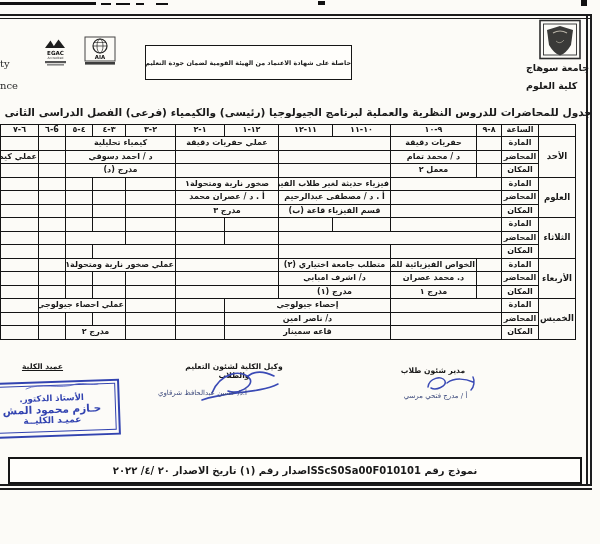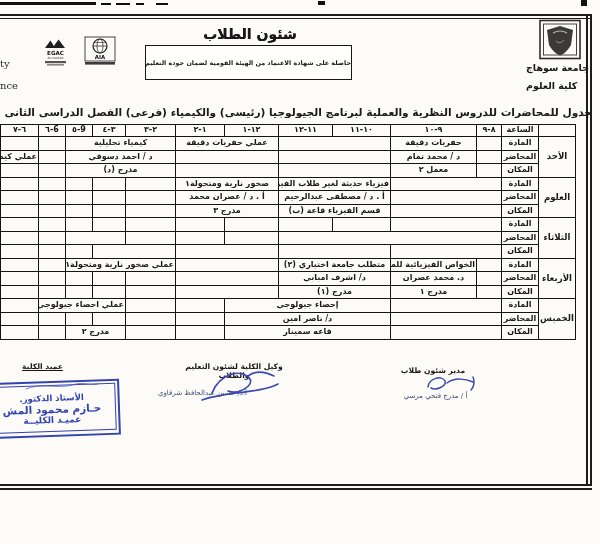--- a/index.html
+++ b/index.html
@@ -71,21 +71,20 @@
   <svg class="abs" style="left:536px;top:19px;" width="48" height="42" viewBox="0 0 48 42">
     <rect x="4" y="1.5" width="40" height="38" fill="none" stroke="#2e2e2e" stroke-width="1.6"></rect>
     <rect x="7.5" y="5" width="33" height="31" fill="none" stroke="#2e2e2e" stroke-width="0.9"></rect>
     <path d="M24 7 L37 11 L35 26 Q30 34.5 24 36.5 Q18 34.5 13 26 L11 11 Z" fill="#3a3a38"></path>
     <path d="M17 14 Q24 10 31 14" stroke="#b9b4a8" stroke-width="1.2" fill="none"></path>
     <path d="M20 22 Q24 26 28 21" stroke="#8d897e" stroke-width="1" fill="none"></path>
   </svg>
   <div class="uni-name" style="left:526px;top:62px;">جامعة سوهاج</div>
   <div class="uni-name" style="left:526px;top:80px;">كلية العلوم</div>
 
-  <div class="banner">شئون الطلاب</div>
   <div class="accr-box">
     <span>حاصلة على شهادة الاعتماد من الهيئة القومية لضمان جودة التعليم والاعتماد منذ يوليو</span>
   </div>
 
   <svg class="abs" style="left:42px;top:37px;" width="27" height="30" viewBox="0 0 27 30">
     <path d="M3 11 L8.5 3.5 L13 11 Z" fill="#1e1e1e"></path>
     <path d="M10.5 11 L16.5 2.5 L23 11 Z" fill="#1e1e1e"></path>
     <text x="13.5" y="17.5" text-anchor="middle" font-size="5.6" font-weight="bold" font-family="DejaVu Sans,sans-serif" fill="#111">EGAC</text>
     <text x="13.5" y="22" text-anchor="middle" font-size="3" font-family="DejaVu Sans,sans-serif" fill="#333">Accredited</text>
     <rect x="3" y="24" width="21" height="2.2" fill="#555"></rect>
@@ -126,21 +125,21 @@
           <td class="corner"></td>
           <td class="rowlabel">الساعة</td>
           <td class="time">٨-٩</td>
           <td class="time">٩-١٠</td>
           <td class="time">١٠-١١</td>
           <td class="time">١١-١٢</td>
           <td class="time">١٢-١</td>
           <td class="time">١-٢</td>
           <td class="time">٢-٣</td>
           <td class="time">٣-٤</td>
-          <td class="time">9-٥</td>
+          <td class="time">٤-٥</td>
           <td class="time">6-٦</td>
           <td class="time">٦-٧</td>
         </tr>
         <tr>
           <td class="day" rowspan="3">الأحد</td>
           <td class="rowlabel">المادة</td>
           <td class="cell" colspan="1"></td>
           <td class="cell" colspan="1">حفريات دقيقة</td>
           <td class="cell" colspan="2"></td>
           <td class="cell" colspan="2">عملي حفريات دقيقة</td>
@@ -322,14 +321,17 @@
     <div class="stamp-inner">
       <div class="l1">الأستاذ الدكتور.</div>
       <div class="l2">حـازم محمود المش</div>
       <div class="l3">عميـد الكليــة</div>
     </div>
   </div>
   <svg class="abs" style="left:20px;top:380px;" width="80" height="14" viewBox="0 0 80 14">
     <path d="M6 9 C 20 2, 40 10, 56 4 C 64 2, 72 6, 78 4" stroke="#4a58c0" stroke-width="1" fill="none" opacity="0.75" stroke-linecap="round"></path>
   </svg>
 
+  <div class="formbar">
+    <span>نموذج رقم SScS0Sa00F010101اصدار رقم (١) تاريخ الاصدار ٢٠ /٤/ ٢٠٢٢</span>
+  </div>
 
 </div>
 
 </body></html>

